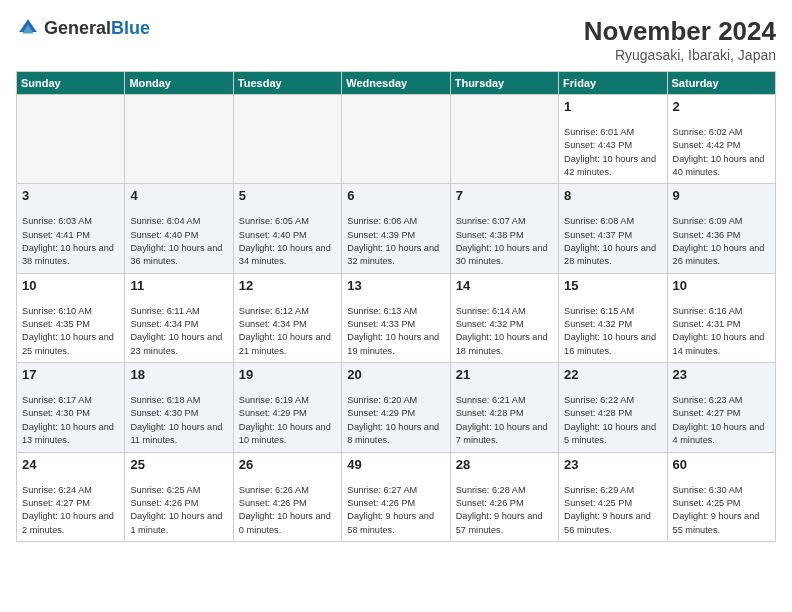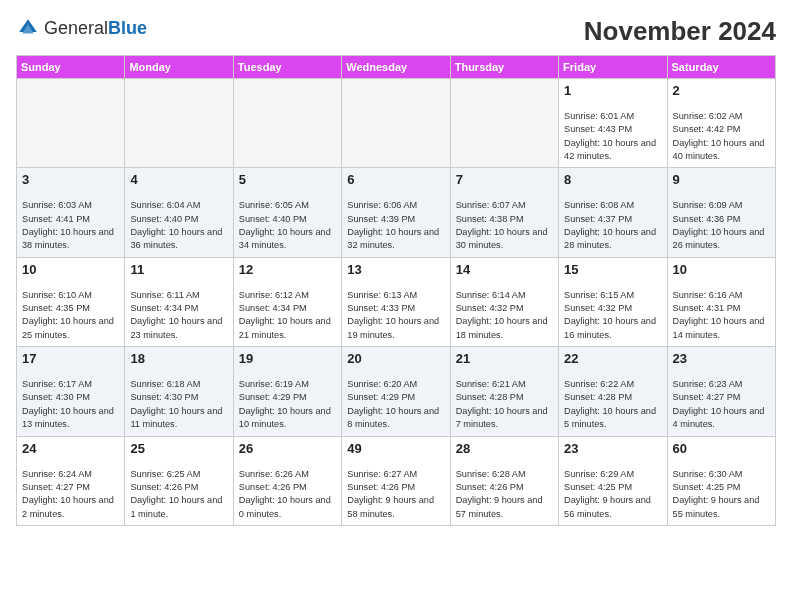--- a/index.html
+++ b/index.html
@@ -16,21 +16,21 @@
       align-items: flex-start;
       margin-bottom: 8px;
     }
     .logo {
       display: flex;
       align-items: center;
       gap: 4px;
     }
     .logo-text-general {
       font-size: 18px;
-      font-weight: normal;
+      font-weight: bold;
       color: #333;
     }
     .logo-text-blue {
       font-size: 18px;
       font-weight: bold;
       color: #1a6eb5;
     }
     .logo-icon {
       width: 24px;
       height: 24px;
@@ -46,21 +46,21 @@
     .location-title {
       font-size: 14px;
       color: #555;
     }
     .calendar-table {
       width: 100%;
       border-collapse: collapse;
       table-layout: fixed;
     }
     .calendar-table th {
-      background-color: #d946ef;
+      background-color: #0f766e;
       color: #fff;
       font-size: 11px;
       font-weight: bold;
       padding: 5px 4px;
       text-align: left;
       border: 1px solid #ccc;
     }
     .calendar-table td {
       vertical-align: top;
       border: 1px solid #ccc;
@@ -97,20 +97,21 @@
     <svg class="logo-icon" viewBox="0 0 30 30" width="30" height="30">
       <polygon points="15,4 26,20 4,20" fill="#1a6eb5"></polygon>
       <polygon points="15,10 22,22 8,22" fill="#5599cc"></polygon>
     </svg>
     <div>
       <span class="logo-text-general">General</span><span class="logo-text-blue">Blue</span>
     </div>
   </div>
   <div class="title-area">
     <div class="month-title">November 2024</div>
+    <div class="location-title">Ryugasaki, Ibaraki, Japan</div>
   </div>
 </div>
 
 <table class="calendar-table">
   <thead>
     <tr id="days-header">
         <th>Sunday</th>
         <th>Monday</th>
         <th>Tuesday</th>
         <th>Wednesday</th>

